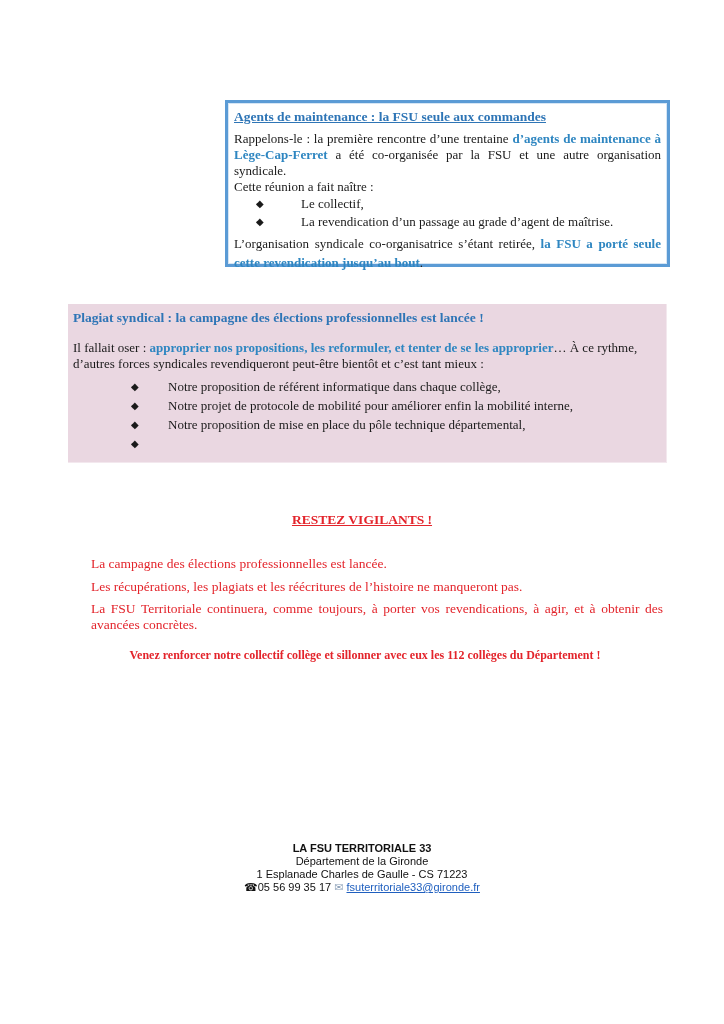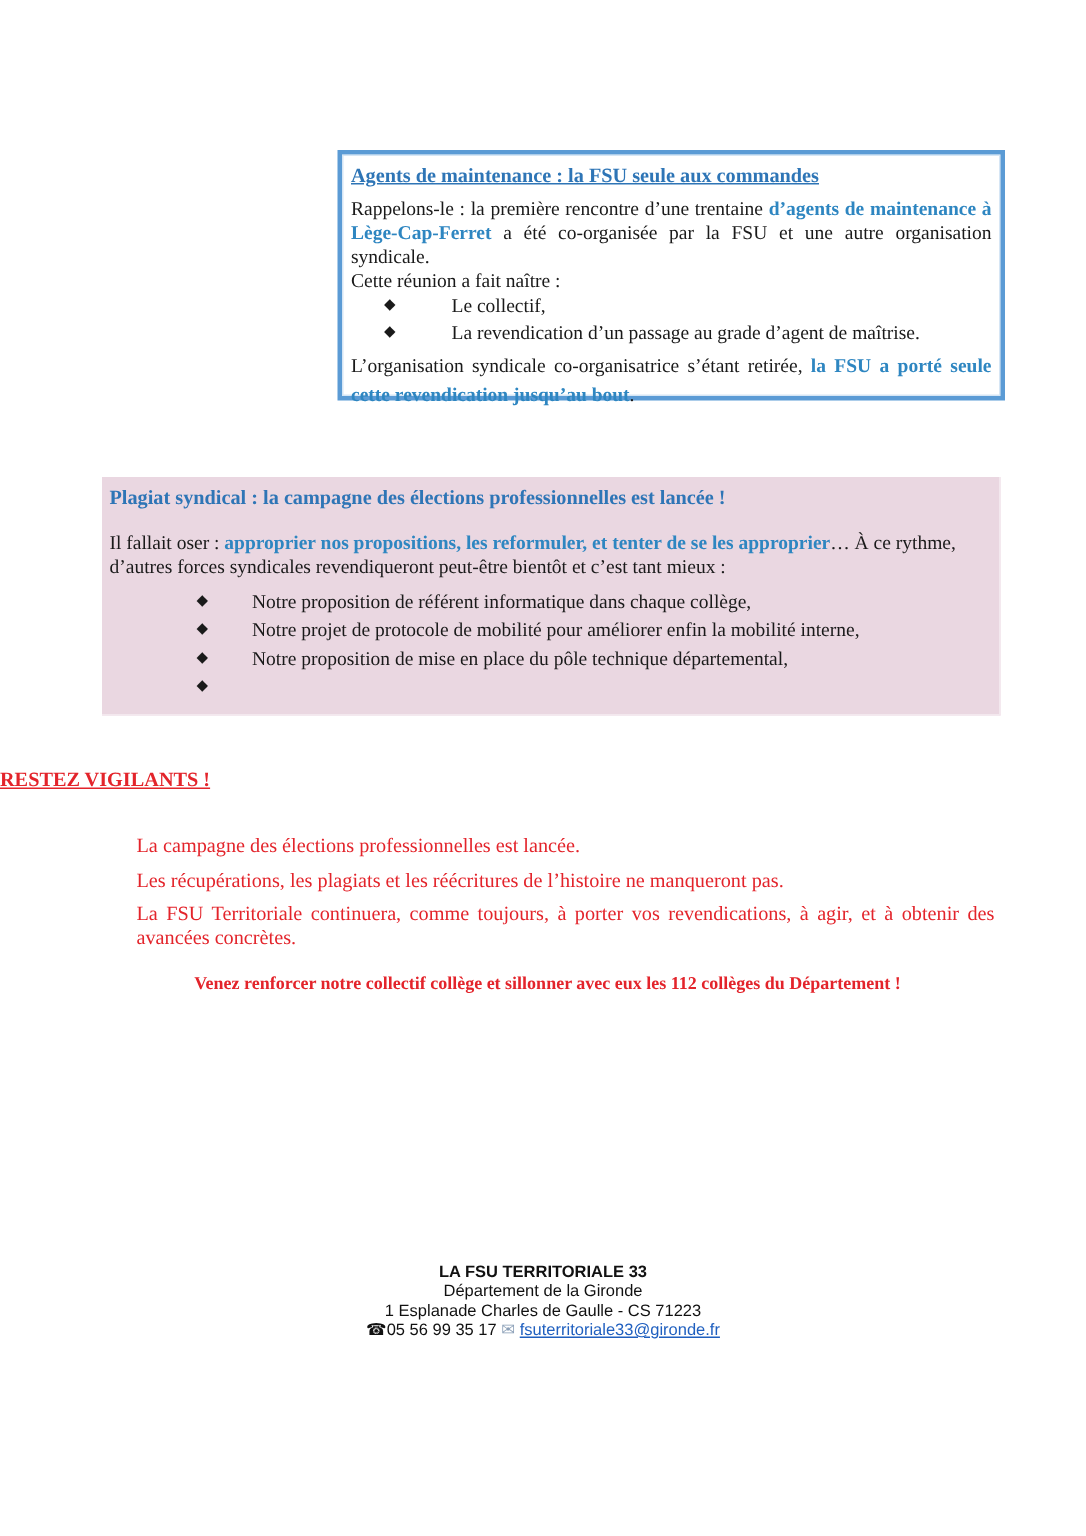--- a/index.html
+++ b/index.html
@@ -17,32 +17,32 @@
       font-weight: bold; color: #2e75b6; text-decoration: underline;
       font-size: 13.5px; margin: 1px 0 6px 0;
     }
     .box1 p { margin: 0; font-size: 13px; line-height: 16px; text-align: justify; }
     .box1 ul { list-style: none; margin: 0; padding: 0; }
     .box1 li { font-size: 13px; line-height: 18px; position: relative; padding-left: 67px; }
     .box1 li .bullet { position: absolute; left: 22px; font-size: 10px; top: 0; }
     .box1 p.last { margin-top: 3px; line-height: 19px; }
 
     .box2 {
-      position: absolute; left: 68px; top: 318px; width: 599px; height: 159px;
+      position: absolute; left: 68px; top: 304px; width: 599px; height: 159px;
       background: #ead7e1; box-sizing: border-box; padding: 5px 4px 0 5px;
       border-right: 1px solid #f3e8ee; border-bottom: 1px solid #f3e8ee;
     }
     .box2 .title { font-weight: bold; color: #2e75b6; font-size: 13.5px; margin: 1px 0 14px 0; }
     .box2 p { margin: 0; font-size: 13px; line-height: 16px; }
     .box2 ul { list-style: none; margin: 5px 0 0 0; padding: 0; }
     .box2 li { font-size: 13px; line-height: 19px; position: relative; padding-left: 95px; }
     .box2 li .bullet { position: absolute; left: 58px; font-size: 10px; top: 0; }
 
     .vigil {
-      position: absolute; left: 0; width: 724px; top: 512px; 
+      position: absolute; left: 0; width: 724px; top: 512px; text-align: center;
       font-weight: bold; color: #e3242b; text-decoration: underline; font-size: 13.5px;
     }
     .redp {
       position: absolute; left: 75px; width: 572px; color: #e3242b; font-weight: normal;
       font-size: 13.5px; line-height: 16px; margin: 16px; text-align: justify;
     }
     .final {
       position: absolute; left: 70px; width: 590px; top: 645px; text-align: center;
       color: #e3242b; font-weight: bold; font-size: 12px; line-height: 20px;
     }

